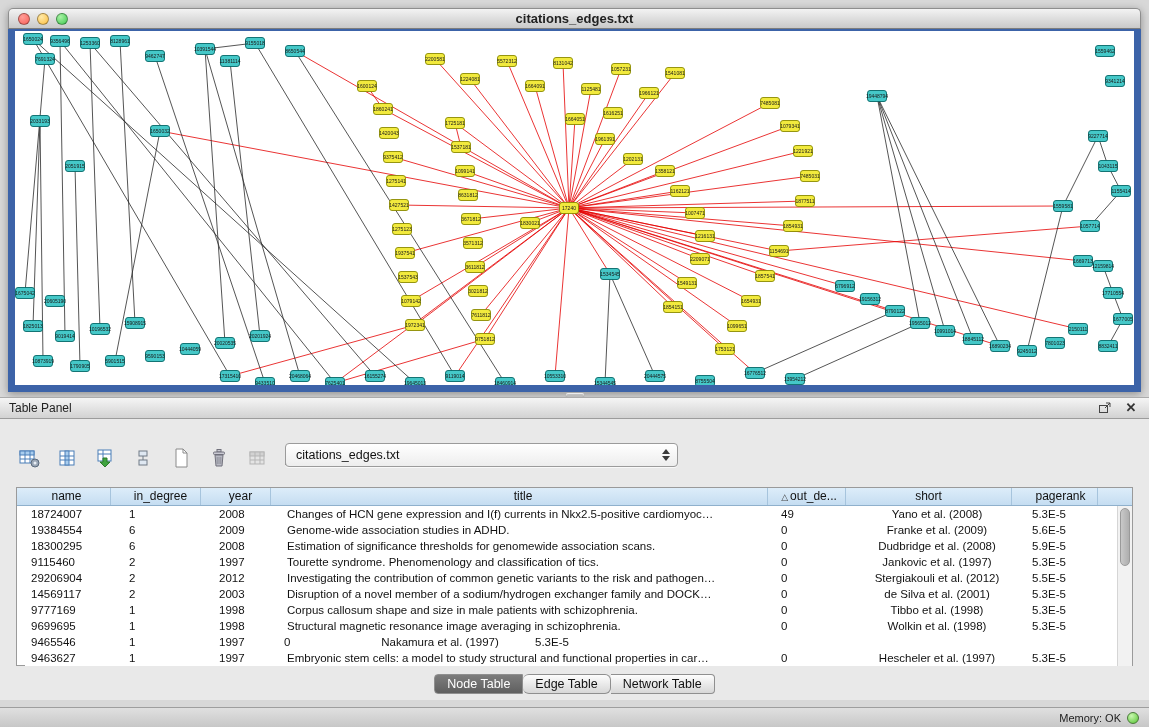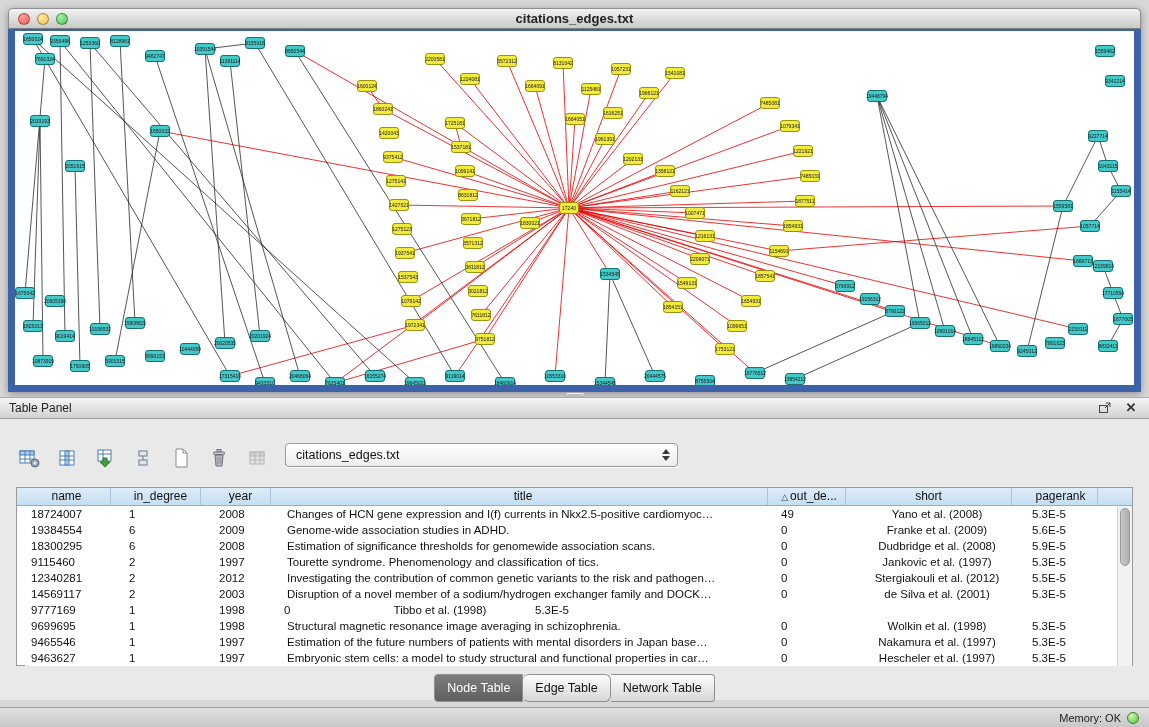--- a/index.html
+++ b/index.html
@@ -55,21 +55,21 @@
   .c2 { width:70px; padding-left:10px; }
   .c3 { width:497px; padding-left:8px; }
   .c4 { width:78px; padding-left:5px; }
   .c5 { width:166px; text-align:center; }
   .c6 { width:86px; padding-left:12px; }
   .cf { flex:1; }
   .vscroll { position:absolute; right:0; top:0; width:15px; height:160px; background:#f2f2f2; border-left:1px solid #d5d5d5; }
   .vthumb { position:absolute; left:2px; top:2px; width:10px; height:58px; border-radius:5px; background:linear-gradient(90deg,#c9c9c9,#aeaeae); border:1px solid #9a9a9a; }
 
   .tabs { position:absolute; left:0; right:0; top:255px; display:flex; justify-content:center; }
-  .tabbtn { height:28px; font-size:12.5px; line-height:18px; padding:0 12px; border:1px solid #8f8f8f; background:linear-gradient(#fdfdfd,#d7d7d7); color:#111; }
+  .tabbtn { height:20px; font-size:12.5px; line-height:18px; padding:0 12px; border:1px solid #8f8f8f; background:linear-gradient(#fdfdfd,#d7d7d7); color:#111; }
   .tabbtn.first { border-radius:4px 0 0 4px; }
   .tabbtn.last { border-radius:0 4px 4px 0; border-left:none; }
   .tabbtn.mid { border-left:none;border-radius:6px; }
   .tabbtn.selected { background:linear-gradient(#7d7d7d,#5f5f5f); color:#fff; }
 
   
   #status-bar { position:absolute; left:0; top:707px; width:1149px; height:20px; background:linear-gradient(#e0e0e0,#c7c7c7); border-top:1px solid #9e9e9e; display:flex; align-items:center; justify-content:flex-end; gap:6px; padding-right:10px; }
   #status-bar .mem-label { font-size:11px; color:#222;text-align:right; }
   .mem-dot { width:12px; height:12px; border-radius:50%; border:1px solid #4a7a3a; background:radial-gradient(circle at 35% 30%, #c9f8b0, #55c431); }
 </style>
@@ -796,21 +796,21 @@
             <div class="tcell c0">9115460</div>
             <div class="tcell c1">2</div>
             <div class="tcell c2">1997</div>
             <div class="tcell c3">Tourette syndrome. Phenomenology and classification of tics.</div>
             <div class="tcell c4">0</div>
             <div class="tcell c5">Jankovic et al. (1997)</div>
             <div class="tcell c6">5.3E-5</div>
             <div class="tcell cf"></div>
           </div>
           <div class="trow">
-            <div class="tcell c0">12340281</div>
+            <div class="tcell c0">29206904</div>
             <div class="tcell c1">2</div>
             <div class="tcell c2">2012</div>
             <div class="tcell c3">Investigating the contribution of common genetic variants to the risk and pathogen…</div>
             <div class="tcell c4">0</div>
             <div class="tcell c5">Stergiakouli et al. (2012)</div>
             <div class="tcell c6">5.5E-5</div>
             <div class="tcell cf"></div>
           </div>
           <div class="trow">
             <div class="tcell c0">14569117</div>
@@ -819,40 +819,40 @@
             <div class="tcell c3">Disruption of a novel member of a sodium/hydrogen exchanger family and DOCK…</div>
             <div class="tcell c4">0</div>
             <div class="tcell c5">de Silva et al. (2001)</div>
             <div class="tcell c6">5.3E-5</div>
             <div class="tcell cf"></div>
           </div>
           <div class="trow">
             <div class="tcell c0">9777169</div>
             <div class="tcell c1">1</div>
             <div class="tcell c2">1998</div>
+            <div class="tcell c3">Corpus callosum shape and size in male patients with schizophrenia.</div>
             <div class="tcell c4">0</div>
             <div class="tcell c5">Tibbo et al. (1998)</div>
             <div class="tcell c6">5.3E-5</div>
             <div class="tcell cf"></div>
           </div>
           <div class="trow">
             <div class="tcell c0">9699695</div>
             <div class="tcell c1">1</div>
             <div class="tcell c2">1998</div>
             <div class="tcell c3">Structural magnetic resonance image averaging in schizophrenia.</div>
             <div class="tcell c4">0</div>
             <div class="tcell c5">Wolkin et al. (1998)</div>
             <div class="tcell c6">5.3E-5</div>
             <div class="tcell cf"></div>
           </div>
           <div class="trow">
             <div class="tcell c0">9465546</div>
             <div class="tcell c1">1</div>
             <div class="tcell c2">1997</div>
-            <div class="tcell c3">Estimation of the future numbers of patients with mental disorders in Japan base…</div>
             <div class="tcell c4">0</div>
             <div class="tcell c5">Nakamura et al. (1997)</div>
             <div class="tcell c6">5.3E-5</div>
             <div class="tcell cf"></div>
           </div>
           <div class="trow">
             <div class="tcell c0">9463627</div>
             <div class="tcell c1">1</div>
             <div class="tcell c2">1997</div>
             <div class="tcell c3">Embryonic stem cells: a model to study structural and functional properties in car…</div>

